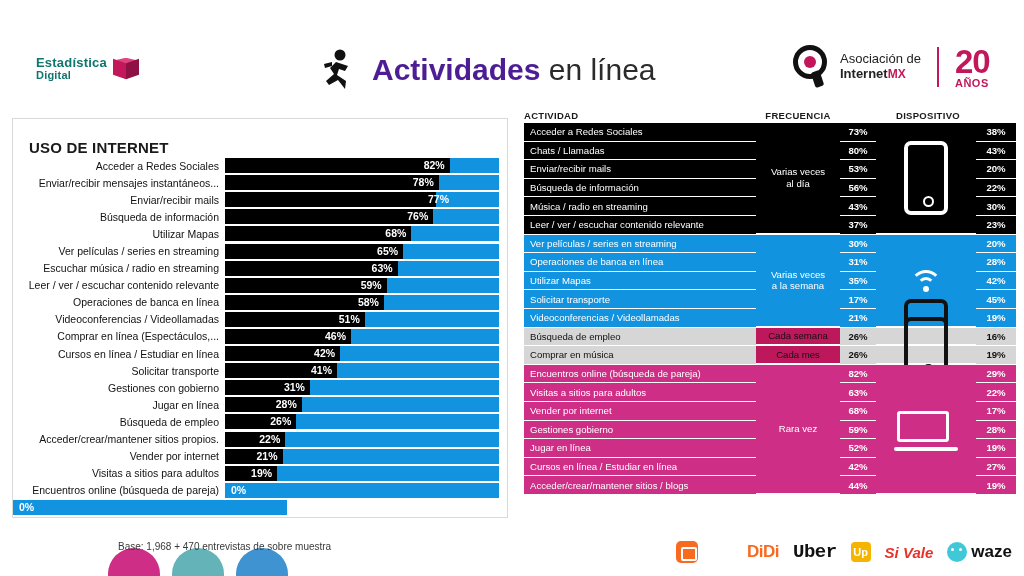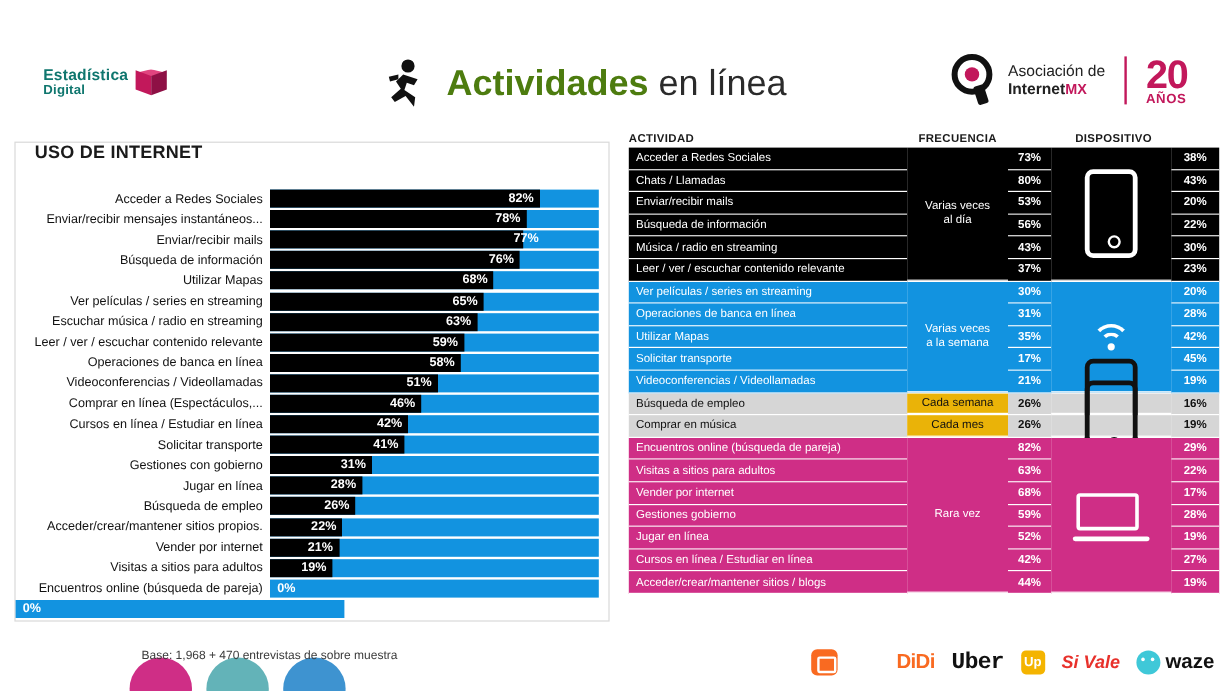--- a/index.html
+++ b/index.html
@@ -18,42 +18,42 @@
   .logo-ed-text { font-size: 13px; font-weight: bold; color: #0f766e; line-height: 1.05; letter-spacing: .2px; }
   .logo-ed-text .l2 { font-size: 11px; font-weight: bold; }
   .logo-ed-cube { width: 26px; height: 26px; position: relative; }
   .logo-ed-cube .f1 { position: absolute; left: 0; top: 5px; width: 13px; height: 16px; background: #c2185b; transform: skewY(20deg); }
   .logo-ed-cube .f2 { position: absolute; left: 13px; top: 5px; width: 13px; height: 16px; background: #8e1045; transform: skewY(-20deg); }
   .logo-ed-cube .f3 { position: absolute; left: 0px; top: 0px; width: 26px; height: 11px; background: #e0447f; transform: scaleY(.7) rotate(0deg); clip-path: polygon(50% 0, 100% 40%, 50% 80%, 0 40%); }
 
   .title-wrap { position: absolute; left: 318px; top: 48px; display: flex; align-items: center; gap: 12px; }
   .title-ico { width: 42px; height: 44px; position: relative; }
   .title-txt { font-size: 30px; color: #2b2b2b; font-weight: normal; white-space: nowrap; }
-  .title-txt .hl { color: #4d7c0f; font-weight: bold; }
+  .title-txt .hl { color: #4c1d95; font-weight: bold; }
 
   .logo-ai { position: absolute; left: 793px; top: 45px; display: flex; align-items: center; gap: 9px; }
   .ai-mark { width: 38px; height: 44px; position: relative; }
   .ai-mark .ring { position: absolute; left: 0; top: 0; width: 34px; height: 34px; border-radius: 50%; border: 5px solid #111; }
   .ai-mark .dot { position: absolute; left: 11px; top: 11px; width: 12px; height: 12px; border-radius: 50%; background: #c2185b; }
   .ai-mark .tail { position: absolute; left: 20px; top: 26px; width: 9px; height: 16px; background: #111; transform: rotate(-18deg); border-radius: 2px; }
   .ai-text { font-size: 13px; color: #222; line-height: 1.15; }
   .ai-text b { font-weight: bold; }
   .ai-text .mx { color: #c2185b; font-weight: bold; font-size: 12px; }
   .ai-sep { width: 2px; height: 40px; background: #c2185b; margin: 0 7px; }
   .ai-20 { color: #c2185b; line-height: 1; }
   .ai-20 .n { font-size: 33px; font-weight: bold; letter-spacing: -1px; }
   .ai-20 .a { font-size: 11px; font-weight: bold; letter-spacing: .5px; }
 
   
   .panel-left {
     position: absolute; left: 12px; top: 118px; width: 496px; height: 400px;
     background: #ffffff; border: 1px solid #d9d9d9;
   }
   .panel-left h2 {
-    position: absolute; left: 16px; top: 0;
+    position: absolute; left: 16px; top: 20px;
     font-size: 15px; font-weight: bold; color: #1a1a1a; letter-spacing: .2px;
   }
   .bars { position: absolute; left: 0; top: 38px; width: 496px; }
   .bar-row { position: relative; height: 17.1px; display: flex; align-items: center; }
   .bar-label {
     width: 212px; text-align: right; padding-right: 6px;
     font-size: 10.5px; color: #111; white-space: nowrap; overflow: hidden;
   }
   .bar-track { position: relative; width: 274px; height: 15px; background: #1293e0; }
   .bar-fill { position: absolute; left: 0; top: 0; height: 15px; background: #000; }
@@ -89,21 +89,21 @@
   .g-blue .c-act, .g-blue .c-pct1, .g-blue .c-pct2 { background: #1293e0; }
   .g-gray .c-act { background: #d6d6d6; color: #111; }
   .g-gray .c-pct1, .g-gray .c-pct2 { background: #d6d6d6; color: #111; }
   .g-pink .c-act, .g-pink .c-pct1, .g-pink .c-pct2 { background: #cf2e86; }
   .freq-blk {
     width: 84px; font-size: 9.6px; display: flex; align-items: center; justify-content: center;
     text-align: center; line-height: 1.2; border-bottom: 1px solid #fff;
   }
   .f-black { background: #000; color: #fff; }
   .f-blue { background: #1293e0; color: #fff; }
-  .f-gray { background: #eab308; color: #111; }
+  .f-gray { background: #be185d; color: #111; }
   .f-pink { background: #cf2e86; color: #fff; }
   .dev-blk { width: 100px; display: flex; align-items: center; justify-content: center; border-bottom: 1px solid #fff; }
   .d-black { background: #000; }
   .d-blue { background: #1293e0; }
   .d-gray { background: #d6d6d6; }
   .d-pink { background: #cf2e86; }
 
   
   .phone { width: 26px; height: 44px; border: 3px solid #fff; border-radius: 4px; position: relative; }
   .phone.big { width: 44px; height: 74px; border-width: 4px; border-radius: 7px; }

